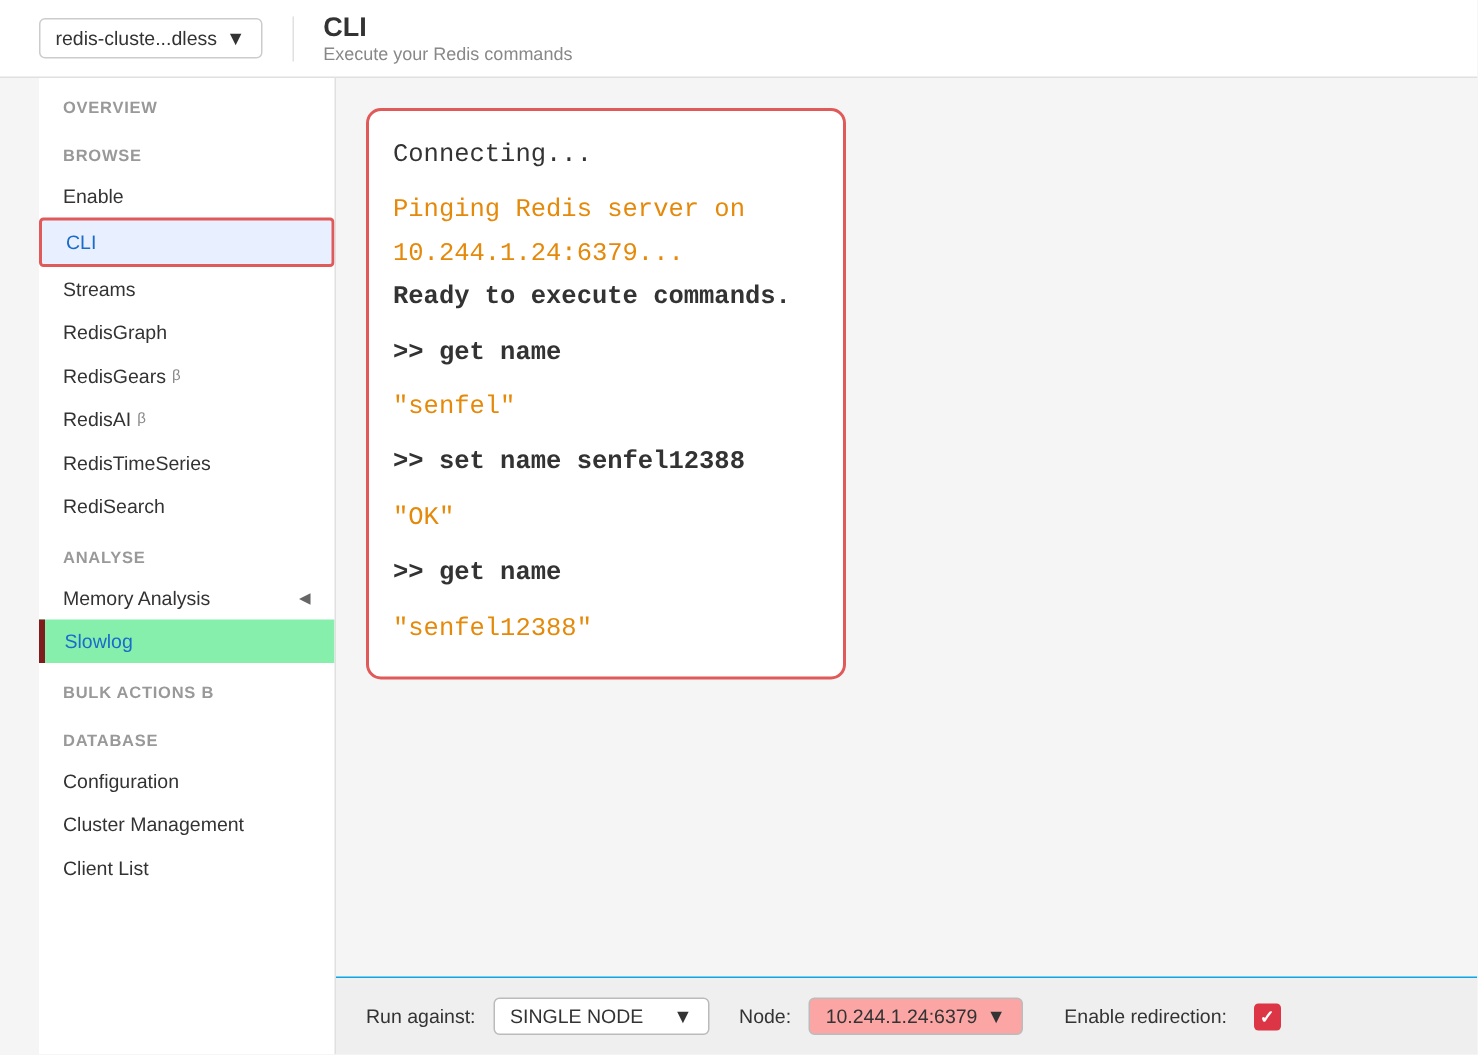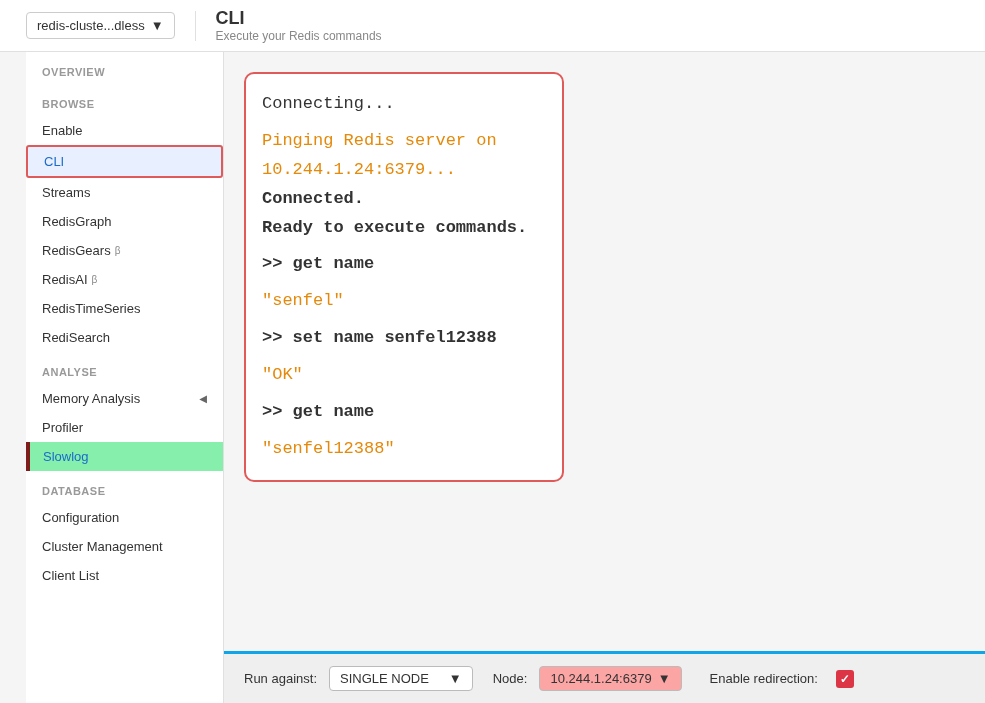--- a/index.html
+++ b/index.html
@@ -144,21 +144,21 @@
     .cli-status { color: #333; font-weight: 400; }
     .cli-bold { font-weight: 700; color: #333; }
     .cli-ping { color: #e5890a; }
     .cli-command { color: #333; font-weight: 700; }
     .cli-result { color: #e5890a; }
     .cli-blank { height: 8px; display: block; }
 
     
     .bottom-bar {
       background: #efefef;
-      border-top: 3px solid #0ea5e9;
+      border-top: 1px solid #0ea5e9;
       padding: 12px 20px;
       display: flex;
       align-items: center;
       gap: 12px;
       flex-shrink: 0;
       height: 52px;
     }
     .bottom-label {
       font-size: 13px;
       color: #333;
@@ -276,27 +276,28 @@
     <div class="sidebar-item">
       <span>RediSearch</span>
     </div>
 
     <div class="sidebar-section-label">ANALYSE</div>
 
     <div class="sidebar-item">
       <span>Memory Analysis</span>
       <span class="expand-arrow">◀</span>
     </div>
-    <div class="sidebar-item">
-      <span>Profiler</span>
-    </div>
     <div class="sidebar-item active">
       <span>Slowlog</span>
     </div>
 
+    <div class="sidebar-section-label">
+      <span>BULK ACTIONS</span>
+      <span class="badge"> β</span>
+    </div>
 
     <div class="sidebar-section-label">DATABASE</div>
 
     <div class="sidebar-item">
       <span>Configuration</span>
     </div>
     <div class="sidebar-item">
       <span>Cluster Management</span>
     </div>
     <div class="sidebar-item">
@@ -305,21 +306,20 @@
 
   </div>
 
   <div class="content-area">
 
     <div class="cli-workspace">
       <div class="cli-terminal">
         <span class="cli-line cli-status">Connecting...</span>
         <span class="cli-blank"></span>
         <span class="cli-line cli-ping">Pinging Redis server on 10.244.1.24:6379...</span>
-        <span class="cli-line cli-bold">Connected.</span>
         <span class="cli-line cli-bold">Ready to execute commands.</span>
         <span class="cli-blank"></span>
         <span class="cli-line cli-command">&gt;&gt; get name</span>
         <span class="cli-blank"></span>
         <span class="cli-line cli-result">"senfel"</span>
         <span class="cli-blank"></span>
         <span class="cli-line cli-command">&gt;&gt; set name senfel12388</span>
         <span class="cli-blank"></span>
         <span class="cli-line cli-result">"OK"</span>
         <span class="cli-blank"></span>

